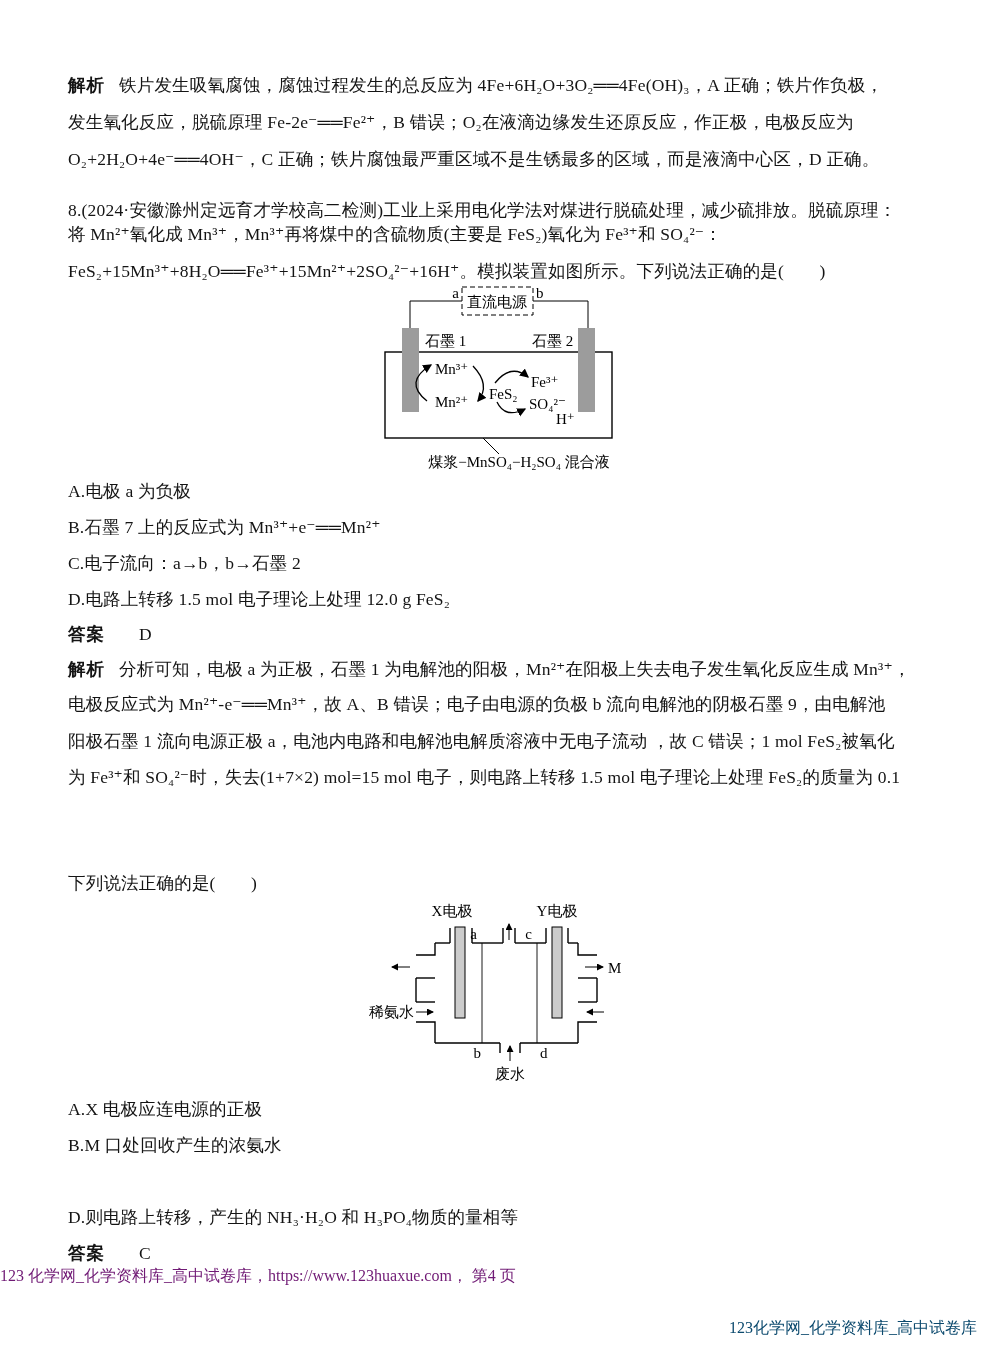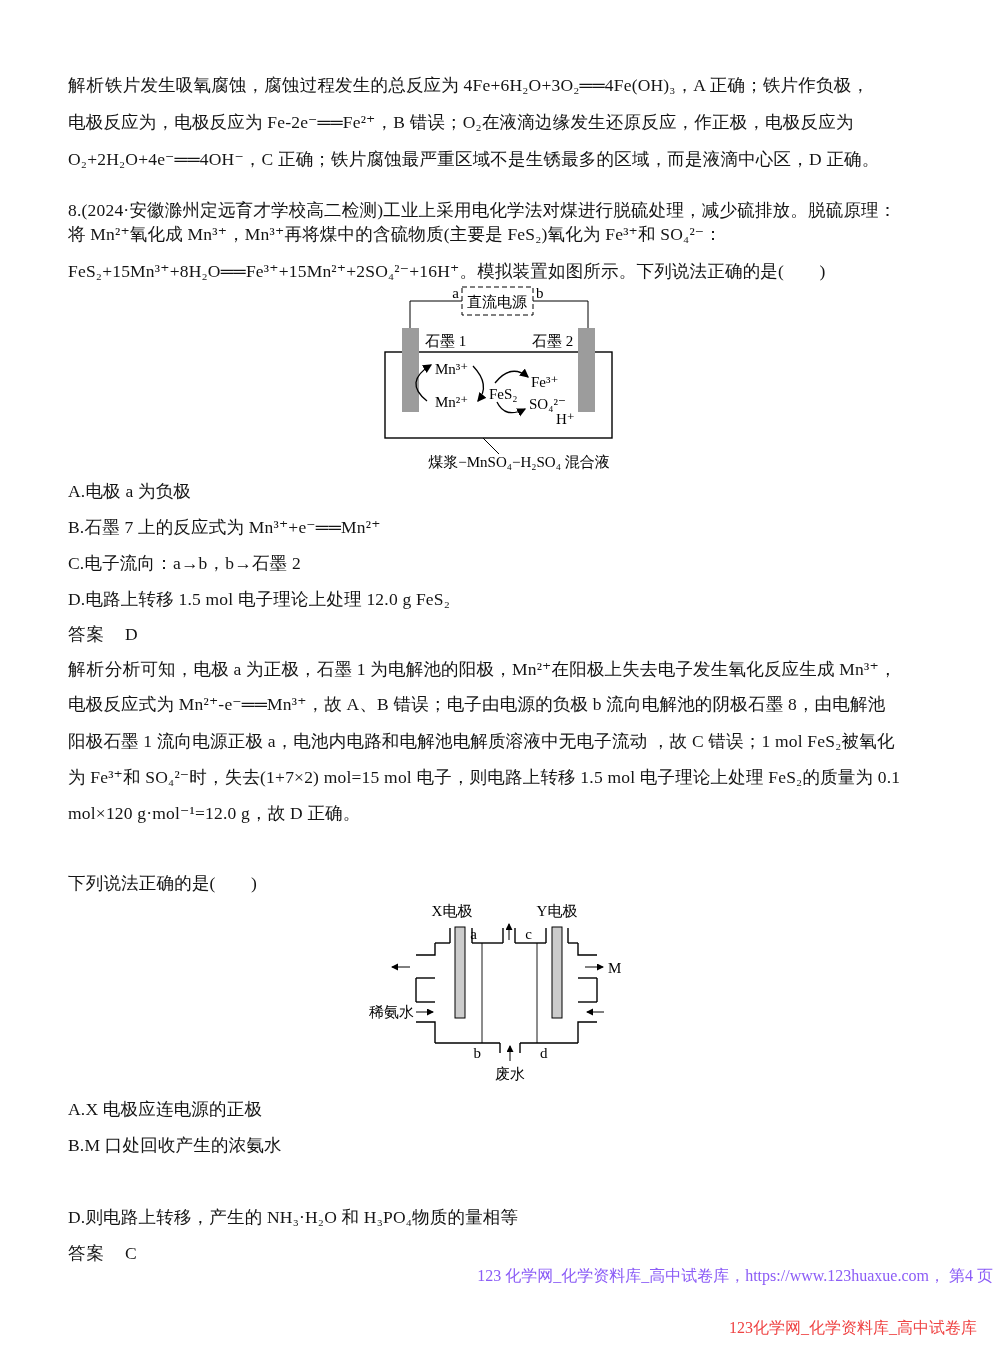--- a/index.html
+++ b/index.html
@@ -7,44 +7,44 @@
     position:relative; width:993px; height:1347px; background:#fff;
     font-family:"Liberation Serif","DejaVu Serif","DejaVu Sans",serif;
     color:#141414; overflow:hidden;
   }
   .line {
     position:absolute; left:68px; font-size:17.5px; line-height:24px;
     white-space:nowrap; letter-spacing:0.2px;
   }
   .lead {
     font-family:"Liberation Sans","DejaVu Sans",sans-serif;
-    font-weight:400; letter-spacing:1px;
+    font-weight:700; margin-right:14px; letter-spacing:1px;
   }
   .ans { margin-left:20px; }
   .footer {
-    position:absolute; top:1266px; left:0; width:100%; text-align:right;
-    font-size:16px; color:#8b5cf6;
+    position:absolute; top:1266px; left:0; width:100%; text-align:left;
+    font-size:16px; color:#701a75;
   }
   .watermark {
-    position:absolute; top:1318px; right:16px; font-size:16px; color:#ef4444;
+    position:absolute; top:1318px; right:16px; font-size:16px; color:#0c4a6e;
   }
   svg { position:absolute; overflow:visible; }
   svg .wire, svg .wall { stroke:#000; stroke-width:1.4; fill:none; }
   svg .thin { stroke:#000; stroke-width:1; fill:none; }
   svg .arc  { stroke:#000; stroke-width:1.3; fill:none; }
   svg text  { font-family:"Liberation Serif","DejaVu Serif","DejaVu Sans",serif;
               font-size:15px; fill:#000; }
 </style>
 </head>
 <body>
 
 <div class="page">
 
   <div class="line" style="top:73px"><span class="lead">解析</span><span>铁片发生吸氧腐蚀，腐蚀过程发生的总反应为 4Fe+6H₂O+3O₂══4Fe(OH)₃，A 正确；铁片作负极，</span></div>
-  <div class="line" style="top:110px"><span>电极反应为，电极反应为 Fe-2e⁻══Fe²⁺，B 错误；O₂在液滴边缘发生还原反应，作正极，电极反应为</span></div>
+  <div class="line" style="top:110px"><span>发生氧化反应，脱硫原理 Fe-2e⁻══Fe²⁺，B 错误；O₂在液滴边缘发生还原反应，作正极，电极反应为</span></div>
   <div class="line" style="top:147px"><span>O₂+2H₂O+4e⁻══4OH⁻，C 正确；铁片腐蚀最严重区域不是生锈最多的区域，而是液滴中心区，D 正确。</span></div>
 
   <div class="line" style="top:198px"><span>8.(2024·安徽滁州定远育才学校高二检测)工业上采用电化学法对煤进行脱硫处理，减少硫排放。脱硫原理：</span></div>
   <div class="line" style="top:222px"><span>将 Mn²⁺氧化成 Mn³⁺，Mn³⁺再将煤中的含硫物质(主要是 FeS₂)氧化为 Fe³⁺和 SO₄²⁻：</span></div>
   <div class="line" style="top:259px"><span>FeS₂+15Mn³⁺+8H₂O══Fe³⁺+15Mn²⁺+2SO₄²⁻+16H⁺。模拟装置如图所示。下列说法正确的是(　　)</span></div>
 
   <svg style="left:383px; top:283px;" width="262" height="192" viewBox="0 0 262 192">
     <defs>
       <marker id="ah1" markerWidth="8" markerHeight="8" refX="6" refY="3.5" orient="auto">
         <path d="M0,0 L7,3.5 L0,7 Z" fill="#000"></path>
@@ -82,24 +82,23 @@
     <line class="thin" x1="100" y1="155" x2="116" y2="171"></line>
     <text x="136" y="184" text-anchor="middle" font-size="16">煤浆−MnSO₄−H₂SO₄ 混合液</text>
   </svg>
 
   <div class="line" style="top:479px"><span>A.电极 a 为负极</span></div>
   <div class="line" style="top:515px"><span>B.石墨 7 上的反应式为 Mn³⁺+e⁻══Mn²⁺</span></div>
   <div class="line" style="top:551px"><span>C.电子流向：a→b，b→石墨 2</span></div>
   <div class="line" style="top:587px"><span>D.电路上转移 1.5 mol 电子理论上处理 12.0 g FeS₂</span></div>
   <div class="line" style="top:622px"><span class="lead">答案</span><span class="ans">D</span></div>
   <div class="line" style="top:657px"><span class="lead">解析</span><span>分析可知，电极 a 为正极，石墨 1 为电解池的阳极，Mn²⁺在阳极上失去电子发生氧化反应生成 Mn³⁺，</span></div>
-  <div class="line" style="top:692px"><span>电极反应式为 Mn²⁺-e⁻══Mn³⁺，故 A、B 错误；电子由电源的负极 b 流向电解池的阴极石墨 8，由电解池</span></div>
+  <div class="line" style="top:692px"><span>电极反应式为 Mn²⁺-e⁻══Mn³⁺，故 A、B 错误；电子由电源的负极 b 流向电解池的阴极石墨 9，由电解池</span></div>
   <div class="line" style="top:729px"><span>阳极石墨 1 流向电源正极 a，电池内电路和电解池电解质溶液中无电子流动 ，故 C 错误；1 mol FeS₂被氧化</span></div>
   <div class="line" style="top:765px"><span>为 Fe³⁺和 SO₄²⁻时，失去(1+7×2) mol=15 mol 电子，则电路上转移 1.5 mol 电子理论上处理 FeS₂的质量为 0.1</span></div>
-  <div class="line" style="top:801px"><span>mol×120 g·mol⁻¹=12.0 g，故 D 正确。</span></div>
 
   <div class="line" style="top:871px"><span>下列说法正确的是(　　)</span></div>
 
   <svg style="left:360px; top:900px;" width="300" height="185" viewBox="0 0 300 185">
     <defs>
       <marker id="ah2" markerWidth="8" markerHeight="8" refX="6" refY="3.5" orient="auto">
         <path d="M0,0 L7,3.5 L0,7 Z" fill="#000"></path>
       </marker>
     </defs>
 

